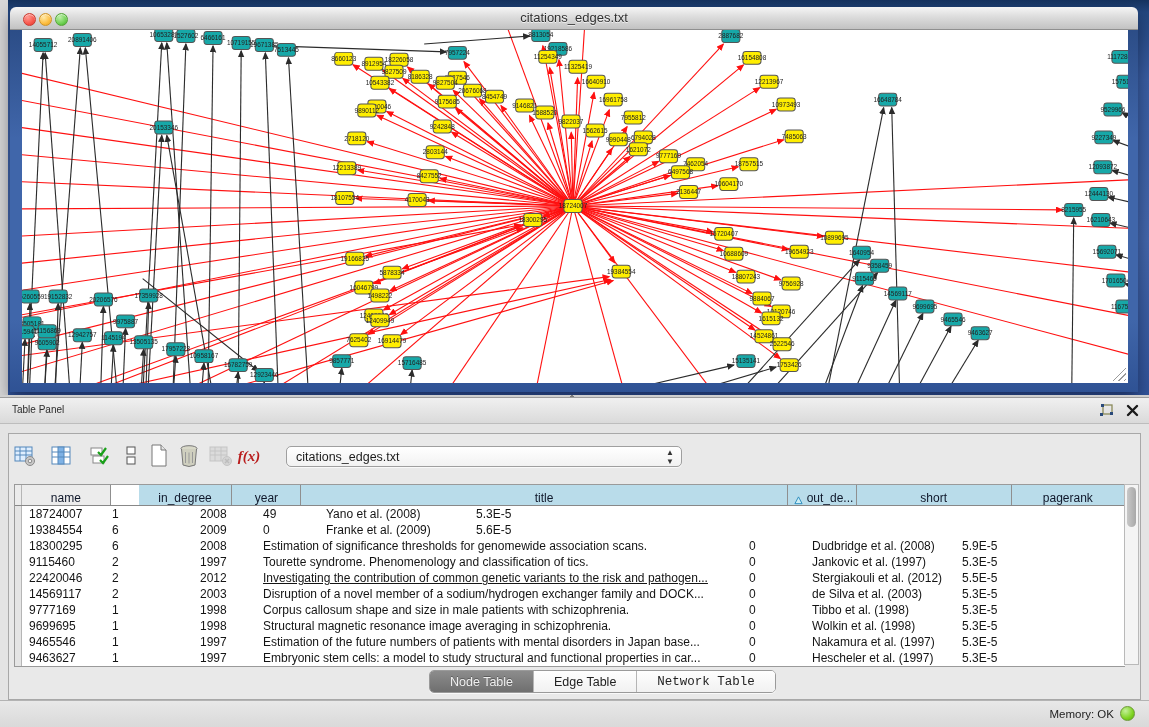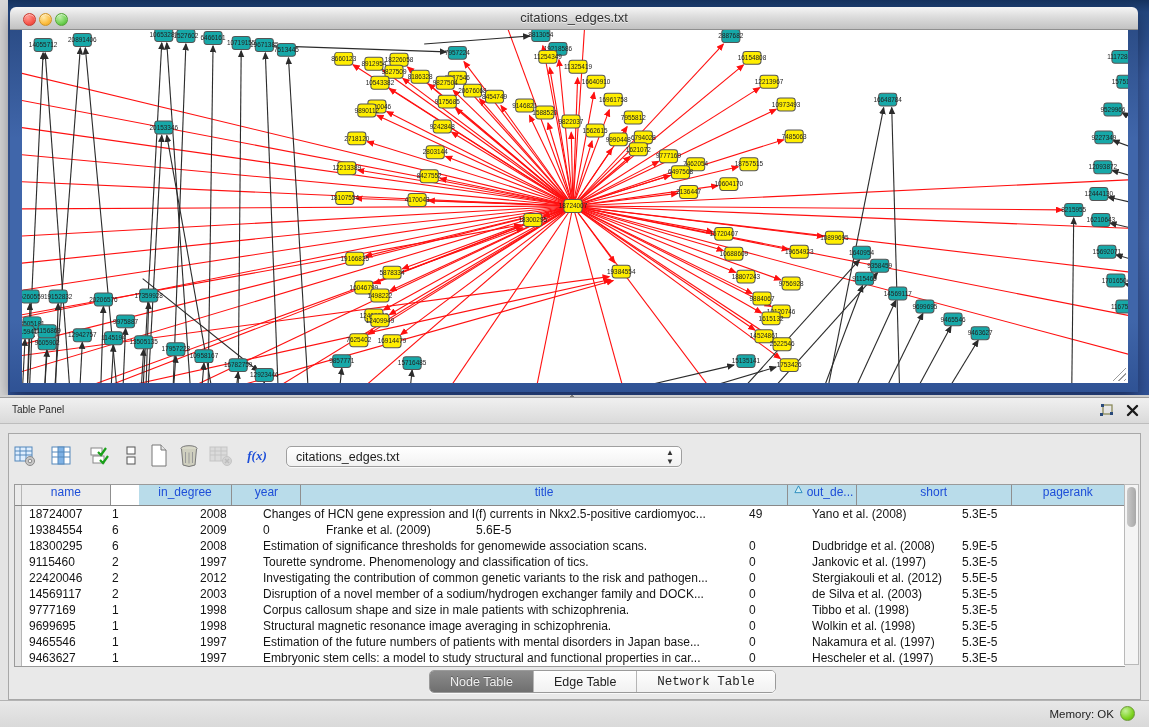--- a/index.html
+++ b/index.html
@@ -30,21 +30,21 @@
   .panel-box{position:absolute;left:8px;top:36px;width:1133px;height:267px;border:1px solid #a8a8a8;background:#e9e9e9;box-sizing:border-box;}
   
   .tp-toolbar{position:absolute;left:0;top:0;right:0;height:44px;}
   .tbi{position:absolute;top:10px;width:24px;height:24px;display:flex;align-items:center;justify-content:center;cursor:default;}
   .combo{position:absolute;left:277px;top:12px;width:396px;height:21px;background:linear-gradient(180deg,#ffffff,#f2f2f2);border:1px solid #9f9f9f;border-radius:5px;box-shadow:0 1px 1px rgba(255,255,255,.8);box-sizing:border-box;}
   .combo .c-label{position:absolute;left:9px;top:3px;font-size:12.5px;color:#1c1c1c;}
   .combo .c-arrows{position:absolute;right:7px;top:1px;font-size:8px;line-height:9px;color:#333;text-align:center;}
   
   .tp-table{position:absolute;left:5px;top:50px;width:1111px;border:1px solid #9a9a9a;border-right:none;background:#fff;box-sizing:border-box;}
   .thead{display:flex;height:20px;border-bottom:1px solid #888;}
-  .th{box-sizing:border-box;border-right:1px solid #8f8f8f;font-size:12px;color:#1d4ed8;display:flex;align-items:flex-start;justify-content:center;background:#b9dcea;overflow:hidden;white-space:nowrap;}
+  .th{box-sizing:border-box;border-right:1px solid #8f8f8f;font-size:12px;color:#0f172a;display:flex;align-items:flex-end;justify-content:center;background:#b9dcea;overflow:hidden;white-space:nowrap;}
   .th.gray{background:#ececec;}
   .th .sort-tri{width:9px;height:9px;margin-right:4px;flex:0 0 auto;}
   .trow{display:flex;height:16px;}
   .td{box-sizing:border-box;padding:1px 0 0 7px;font-size:12px;color:#141414;white-space:nowrap;overflow:hidden;}
   .gutter{background:#e5e5e5;border-right:1px solid #b5b5b5;}
   .vscroll{position:absolute;right:1px;top:50px;width:15px;background:#f4f4f4;border:1px solid #b9b9b9;box-sizing:border-box;}
   .vthumb{position:absolute;left:2px;top:2px;width:9px;height:40px;border-radius:5px;background:linear-gradient(90deg,#c8c8c8,#a8a8a8);}
   
   .seg-tabs{position:absolute;left:420px;bottom:6px;height:21px;display:flex;border:1px solid #9a9a9a;border-radius:5px;overflow:hidden;background:#fdfdfd;box-shadow:0 1px 0 rgba(255,255,255,.7);}
   .seg{padding:0 20px;font-size:12.5px;display:flex;align-items:center;color:#222;border-right:1px solid #b5b5b5;background:linear-gradient(180deg,#fefefe,#f1f1f1);}
@@ -776,21 +776,21 @@
           </svg>
       </span>
       <span class="tbi" style="left:200px">
         <svg width="24" height="22" viewBox="0 0 24 22" opacity="0.45">
             <rect x="1" y="2" width="17" height="14" fill="#cccccc" stroke="#999"></rect>
             <path d="M1,6 h17 M1,10 h17 M6,2 v14 M12,2 v14" stroke="#999" fill="none"></path>
             <circle cx="18" cy="16" r="4.5" fill="#bbbbbb" stroke="#999"></circle>
             <path d="M16,14 l4,4 m0,-4 l-4,4" stroke="#888" stroke-width="1.4"></path>
           </svg>
       </span>
-      <span class="tbi" style="left:236px;font-family:'Liberation Serif',serif;font-style:italic;font-weight:bold;font-size:13px;color:#1d4ed8;">f(x)</span>
+      <span class="tbi" style="left:228px;font-family:'Liberation Serif',serif;font-style:italic;font-weight:bold;font-size:15px;color:#b91c1c;">f(x)</span>
       <div class="combo">
         <span class="c-label">citations_edges.txt</span>
         <span class="c-arrows">▲<br>▼</span>
       </div>
     </div>
 
     <div class="tp-table" id="tp-table">
         <div class="thead">
           <div class="th gray gutter" style="width: 7px;"></div>
           <div class="th gray" style="width: 90px;">
@@ -816,21 +816,20 @@
           </div>
           <div class="th" style="width: 115px;">
             <span>pagerank</span>
           </div>
         </div>
         <div class="trow">
           <div class="td gutter" style="width: 7px; padding: 0px;"></div>
           <div class="td" style="width: 83px;">18724007</div>
           <div class="td" style="width: 88px;">1</div>
           <div class="td" style="width: 63px;">2008</div>
-          <div class="td" style="width: 486px;">Changes of HCN gene expression and I(f) currents in Nkx2.5-positive cardiomyoc...</div>
           <div class="td" style="width: 63px;">49</div>
           <div class="td" style="width: 150px;">Yano et al. (2008)</div>
           <div class="td" style="width: 108px;">5.3E-5</div>
         </div>
         <div class="trow">
           <div class="td gutter" style="width: 7px; padding: 0px;"></div>
           <div class="td" style="width: 83px;">19384554</div>
           <div class="td" style="width: 88px;">6</div>
           <div class="td" style="width: 63px;">2009</div>
           <div class="td" style="width: 63px;">0</div>
@@ -855,21 +854,21 @@
           <div class="td" style="width: 486px;">Tourette syndrome. Phenomenology and classification of tics.</div>
           <div class="td" style="width: 63px;">0</div>
           <div class="td" style="width: 150px;">Jankovic et al. (1997)</div>
           <div class="td" style="width: 108px;">5.3E-5</div>
         </div>
         <div class="trow">
           <div class="td gutter" style="width: 7px; padding: 0px;"></div>
           <div class="td" style="width: 83px;">22420046</div>
           <div class="td" style="width: 88px;">2</div>
           <div class="td" style="width: 63px;">2012</div>
-          <div class="td" style="width: 486px;">Investigating the contribution of common genetic variants to the risk and pathogen...</div>
+          <div class="td" style="width: 486px; text-decoration: underline;">Investigating the contribution of common genetic variants to the risk and pathogen...</div>
           <div class="td" style="width: 63px;">0</div>
           <div class="td" style="width: 150px;">Stergiakouli et al. (2012)</div>
           <div class="td" style="width: 108px;">5.5E-5</div>
         </div>
         <div class="trow">
           <div class="td gutter" style="width: 7px; padding: 0px;"></div>
           <div class="td" style="width: 83px;">14569117</div>
           <div class="td" style="width: 88px;">2</div>
           <div class="td" style="width: 63px;">2003</div>
           <div class="td" style="width: 486px;">Disruption of a novel member of a sodium/hydrogen exchanger family and DOCK...</div>

